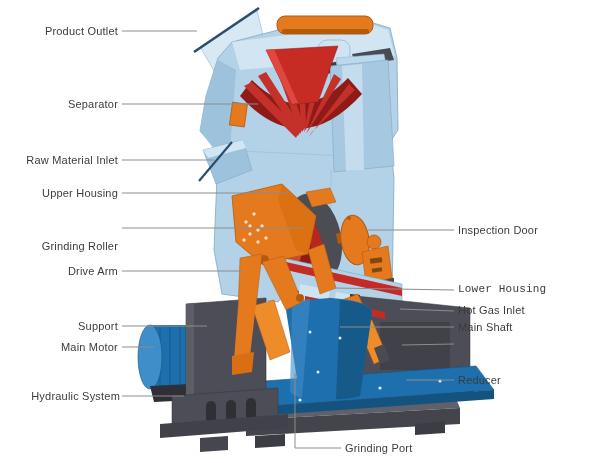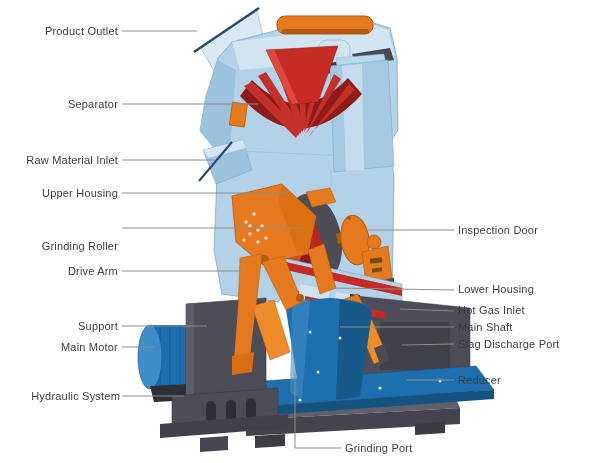--- a/index.html
+++ b/index.html
@@ -215,20 +215,19 @@
   <div class="lbl lbl-left" style="right:482px; top:97px;">Separator</div>
   <div class="lbl lbl-left" style="right:482px; top:153px;">Raw Material Inlet</div>
   <div class="lbl lbl-left" style="right:482px; top:186px;">Upper Housing</div>
   <div class="lbl lbl-left" style="right:482px; top:221px;margin-top:18px;">Grinding Roller</div>
   <div class="lbl lbl-left" style="right:482px; top:264px;">Drive Arm</div>
   <div class="lbl lbl-left" style="right:482px; top:319px;">Support</div>
   <div class="lbl lbl-left" style="right:482px; top:340px;margin-left:36px;">Main Motor</div>
   <div class="lbl lbl-left" style="right:480px; top:389px;">Hydraulic System</div>
 
   <div class="lbl lbl-right" style="left:458px; top:223px;">Inspection Door</div>
-  <div class="lbl lbl-right" style="left:458px; top:282px;">Lower Housing</div>
+  <div class="lbl lbl-right" style="left:458px; top:282px;font-family:Liberation Mono, monospace;">Lower Housing</div>
   <div class="lbl lbl-right" style="left:458px; top:303px;">Hot Gas Inlet</div>
   <div class="lbl lbl-right" style="left:458px; top:320px;">Main Shaft</div>
-  <div class="lbl lbl-right" style="left:458px; top:337px;">Slag Discharge Port</div>
   <div class="lbl lbl-right" style="left:458px; top:373px;">Reducer</div>
 
   <div class="lbl lbl-right" style="left:345px; top:441px;">Grinding Port</div>
 </div>
 
 </body></html>

